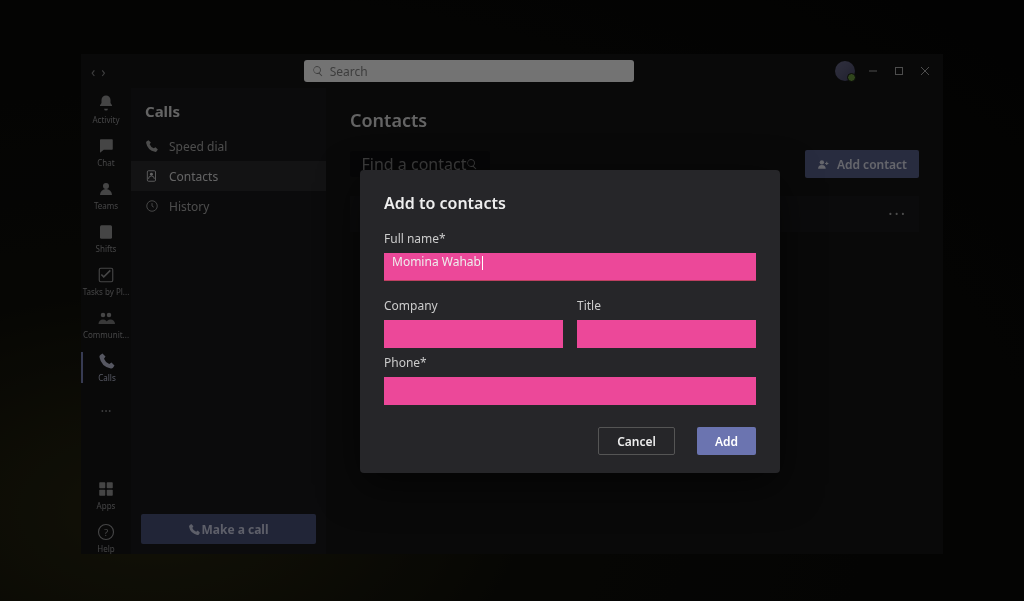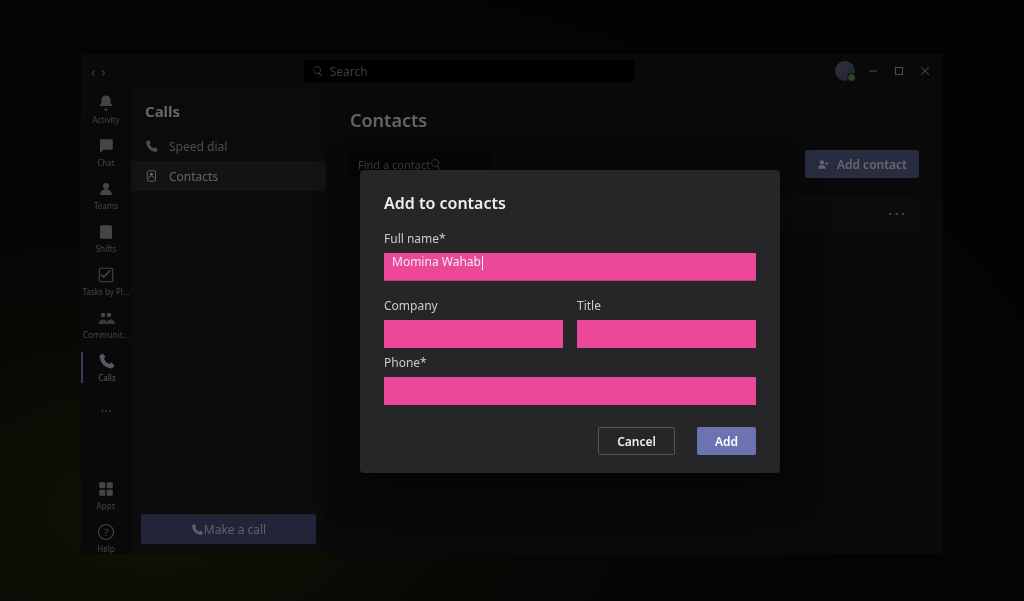--- a/index.html
+++ b/index.html
@@ -1,47 +1,47 @@
 <!DOCTYPE html>
 <html><head>
 <meta charset="utf-8">
 <style>
 *{box-sizing:border-box;margin:0;padding:0;font-family:"Segoe UI",-apple-system,system-ui,sans-serif}
 body{background:radial-gradient(ellipse at 15% 85%,#2a2810 0%,#0f0f0a 30%,#050505 100%);width:1024px;height:601px;overflow:hidden;position:relative}
 .win{position:absolute;top:54px;left:81px;width:862px;height:500px;background:#141416;display:flex;flex-direction:column}
 .tb{height:34px;display:flex;align-items:center;padding:0 10px;gap:8px}
 .nav{display:flex;gap:6px;color:#888}
 .nav span{cursor:default;font-size:14px}
-.srch{flex:0 0 330px;height:22px;background:#000000;border-radius:3px;display:flex;align-items:center;padding:0 8px;color:#888;font-size:12px;margin-left:190px}
+.srch{flex:0 0 330px;height:22px;background:#ffffff;border-radius:3px;display:flex;align-items:center;padding:0 8px;color:#888;font-size:12px;margin-left:190px}
 .srch svg{width:12px;height:12px;fill:#888;margin-right:6px}
 .tbr{margin-left:auto;display:flex;align-items:center;gap:10px;color:#888}
 .av{width:20px;height:20px;border-radius:50%;background:linear-gradient(135deg,#6b6b8a,#4a4a6a);position:relative}
 .av::after{content:"";position:absolute;bottom:-1px;right:-1px;width:7px;height:7px;border-radius:50%;background:#6b9b3e;border:1px solid #141416}
 .wbtn{width:16px;height:16px;display:flex;align-items:center;justify-content:center}
 .body{flex:1;display:flex;min-height:0}
 .rail{width:50px;background:#141416;display:flex;flex-direction:column;align-items:center;padding-top:6px;gap:12px}
 .ritem{width:50px;display:flex;flex-direction:column;align-items:center;gap:2px;color:#9a9a9a;cursor:pointer}
 .ritem svg{width:18px;height:18px;fill:#9a9a9a}
 .ritem span{font-size:8px}
 .ritem.act{border-left:2px solid #7b83b8;color:#bfc2d8}
 .ritem.act svg{fill:#bfc2d8}
 .elps{color:#888;font-size:14px;margin-top:2px}
 .rail .spc{flex:1}
 .sub{width:195px;background:#1a1a1c;display:flex;flex-direction:column}
 .subh{padding:13px 14px 10px;font-weight:700;color:#ddd;font-size:15px}
 .sitem{height:30px;display:flex;align-items:center;padding:0 14px;gap:10px;color:#aaa;font-size:12px;cursor:pointer}
 .sitem svg{width:14px;height:14px;fill:#aaa}
 .sitem.sel{background:#2a2a2e;color:#ddd}
 .sitem.sel svg{fill:#ddd}
-.mkcall{margin:auto 10px 10px;height:30px;background:#4a527a;border-radius:2px;display:flex;align-items:center;justify-content:center;gap:0;color:#cfd2e8;font-size:12px;font-weight:400}
+.mkcall{margin:auto 10px 10px;height:30px;background:#4a527a;border-radius:2px;display:flex;align-items:center;justify-content:center;gap:0;color:#cfd2e8;font-size:12px;font-weight:700}
 .mkcall svg{width:13px;height:13px;fill:#cfd2e8}
 .main{flex:1;background:#141416;padding:20px 24px;position:relative}
 .mh{font-size:18px;font-weight:600;color:#ddd;margin-bottom:18px}
 .fcrow{display:flex;align-items:center;gap:14px}
-.fc{width:140px;height:26px;background:#0f0f11;border-radius:3px;display:flex;align-items:center;justify-content:flex-start;padding:0 8px;color:#888;font-size:11px}
+.fc{width:140px;height:26px;background:#0f0f11;border-radius:3px;display:flex;align-items:center;justify-content:center;padding:0 8px;color:#888;font-size:16px}
 .fc svg{width:12px;height:12px;fill:#888}
 .addc{margin-left:auto;height:28px;padding:0 12px;background:#5a628c;border-radius:2px;display:flex;align-items:center;gap:7px;color:#e0e2f0;font-size:12px;font-weight:600}
 .addc svg{width:13px;height:13px;fill:#e0e2f0}
 .crow{margin-top:18px;height:36px;background:#1a1a1c;display:flex;align-items:center;justify-content:flex-end;padding:0 12px}
 .crow .dots{color:#aaa;letter-spacing:2px}
 
 .scrim{position:absolute;inset:0;background:rgba(0,0,0,.55)}
 
 .modal{position:absolute;top:170px;left:360px;width:420px;background:#262629;border-radius:4px;padding:22px 24px 18px;box-shadow:0 12px 40px rgba(0,0,0,.6)}
 .mt{font-size:16px;font-weight:600;color:#eee;margin-bottom:16px}
@@ -168,20 +168,27 @@
         <span>Speed dial</span>
       </div>
       <div class="sitem sel">
         <svg viewBox="0 0 24 24">
             <rect x="4" y="3" width="14" height="18" rx="2" fill="none" stroke="#ddd" stroke-width="1.5"></rect>
             <circle cx="11" cy="9" r="2.5"></circle>
             <path d="M6 17a5 5 0 0110 0" fill="none" stroke="#ddd" stroke-width="1.5"></path>
           </svg>
         <span>Contacts</span>
       </div>
+      <div class="sitem">
+        <svg viewBox="0 0 24 24">
+            <circle cx="12" cy="12" r="9" fill="none" stroke="#aaa" stroke-width="1.5"></circle>
+            <path d="M12 7v5l3 2" stroke="#aaa" stroke-width="1.5" fill="none"></path>
+          </svg>
+        <span>History</span>
+      </div>
       <div class="mkcall">
         <svg viewBox="0 0 24 24">
             <path d="M6 2l4 4-2 3a12 12 0 007 7l3-2 4 4-2 3a3 3 0 01-3 1A19 19 0 012 7a3 3 0 011-3z"></path>
           </svg>
         <span>Make a call</span>
       </div>
     </div>
 
     <div class="main">
       <div class="mh">Contacts</div>

